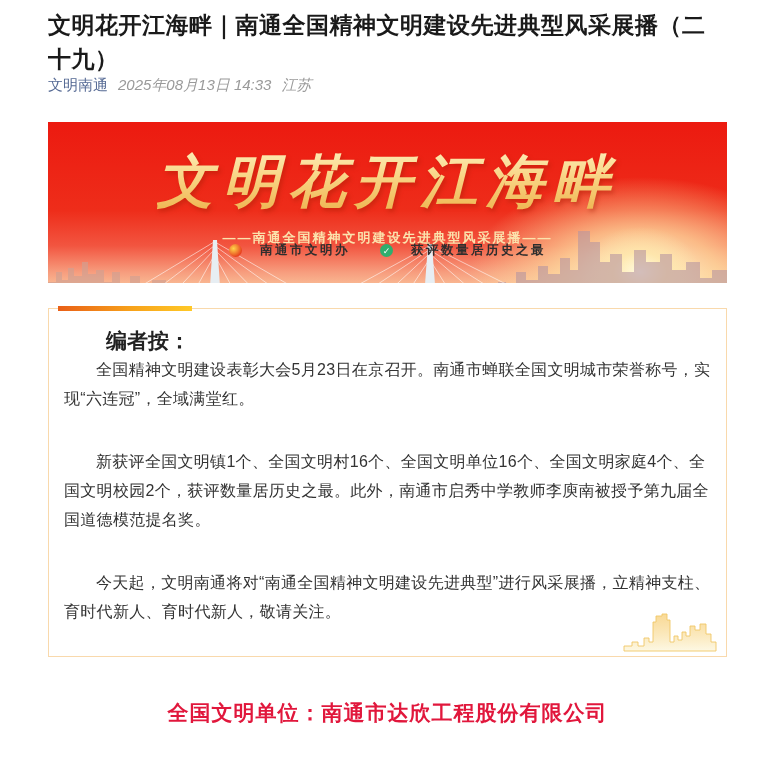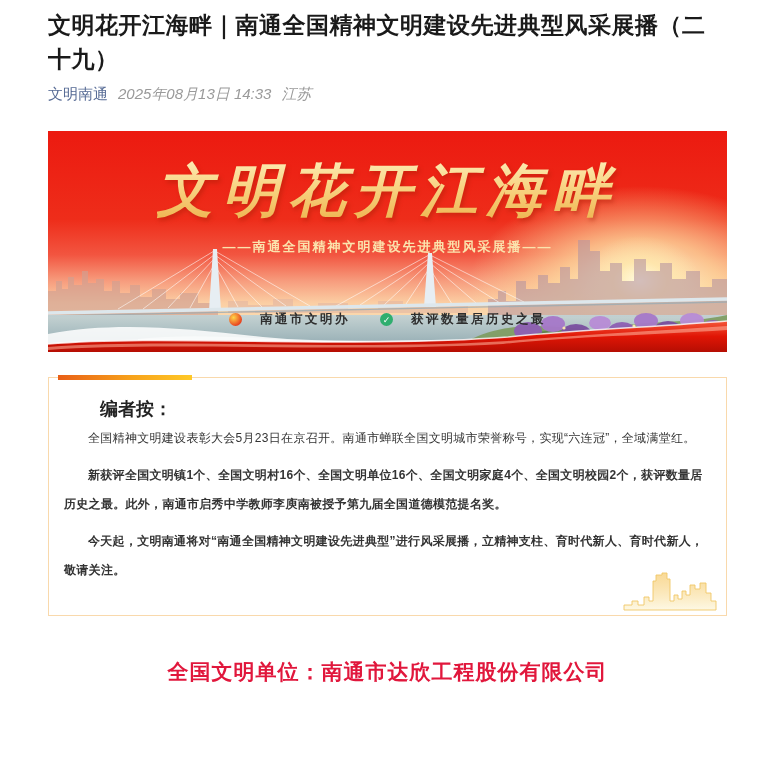--- a/index.html
+++ b/index.html
@@ -16,35 +16,34 @@
   
   .article-title {
     margin-top: 8px;
     font-size: 23px;
     line-height: 34px;
     font-weight: bold;
     color: #1a1a1a;
     letter-spacing: 0.5px;
   }
   .byline {
-    margin-top: 9px;
     font-size: 15px;
     display: flex;
     align-items: center;
     gap: 10px;
   }
   .account-link { color: #576b95; cursor: pointer; text-decoration: none; }
   .meta { color: #9a9a9a; font-style: italic; }
 
   
   .banner {
     position: relative;
     margin-top: 27px;
     width: 679px;
-    height: 221px;
+    height: 161px;
     overflow: hidden;
     cursor: pointer;
   }
   .banner svg.banner-art { position: absolute; inset: 0; display: block; }
   .banner-text-layer {
     position: absolute; inset: 0;
     display: flex; flex-direction: column; align-items: center;
     pointer-events: none;
   }
   .banner-title {
@@ -97,35 +96,35 @@
     background: #fff;
     padding: 17px 15px 30px 15px;
   }
   .accent-bar {
     position: absolute;
     top: -3px; left: 9px;
     width: 134px; height: 5px;
     background: linear-gradient(90deg, #e95f17 0%, #f7a21b 55%, #ffc927 100%);
   }
   .note-heading {
-    font-size: 18px;
+    font-size: 21px;
     font-weight: bold;
     color: #222;
     text-indent: 2em;
     line-height: 29px;
   }
   .note-para {
-    font-size: 12px;
+    font-size: 16px;
     line-height: 29px;
     color: #333;
     text-indent: 2em;
     margin-top: 0;
     letter-spacing: 0.3px;
   }
-  .note-para + .note-para { margin-top: 8px; font-weight: bold; }
+  .note-para + .note-para { margin-top: 34px; }
   .skyline-mark {
     position: absolute;
     right: 8px; bottom: 4px;
     width: 96px; height: 44px;
   }
 
   
   .footer-highlight {
     margin-top: 42px;
     text-align: center;

